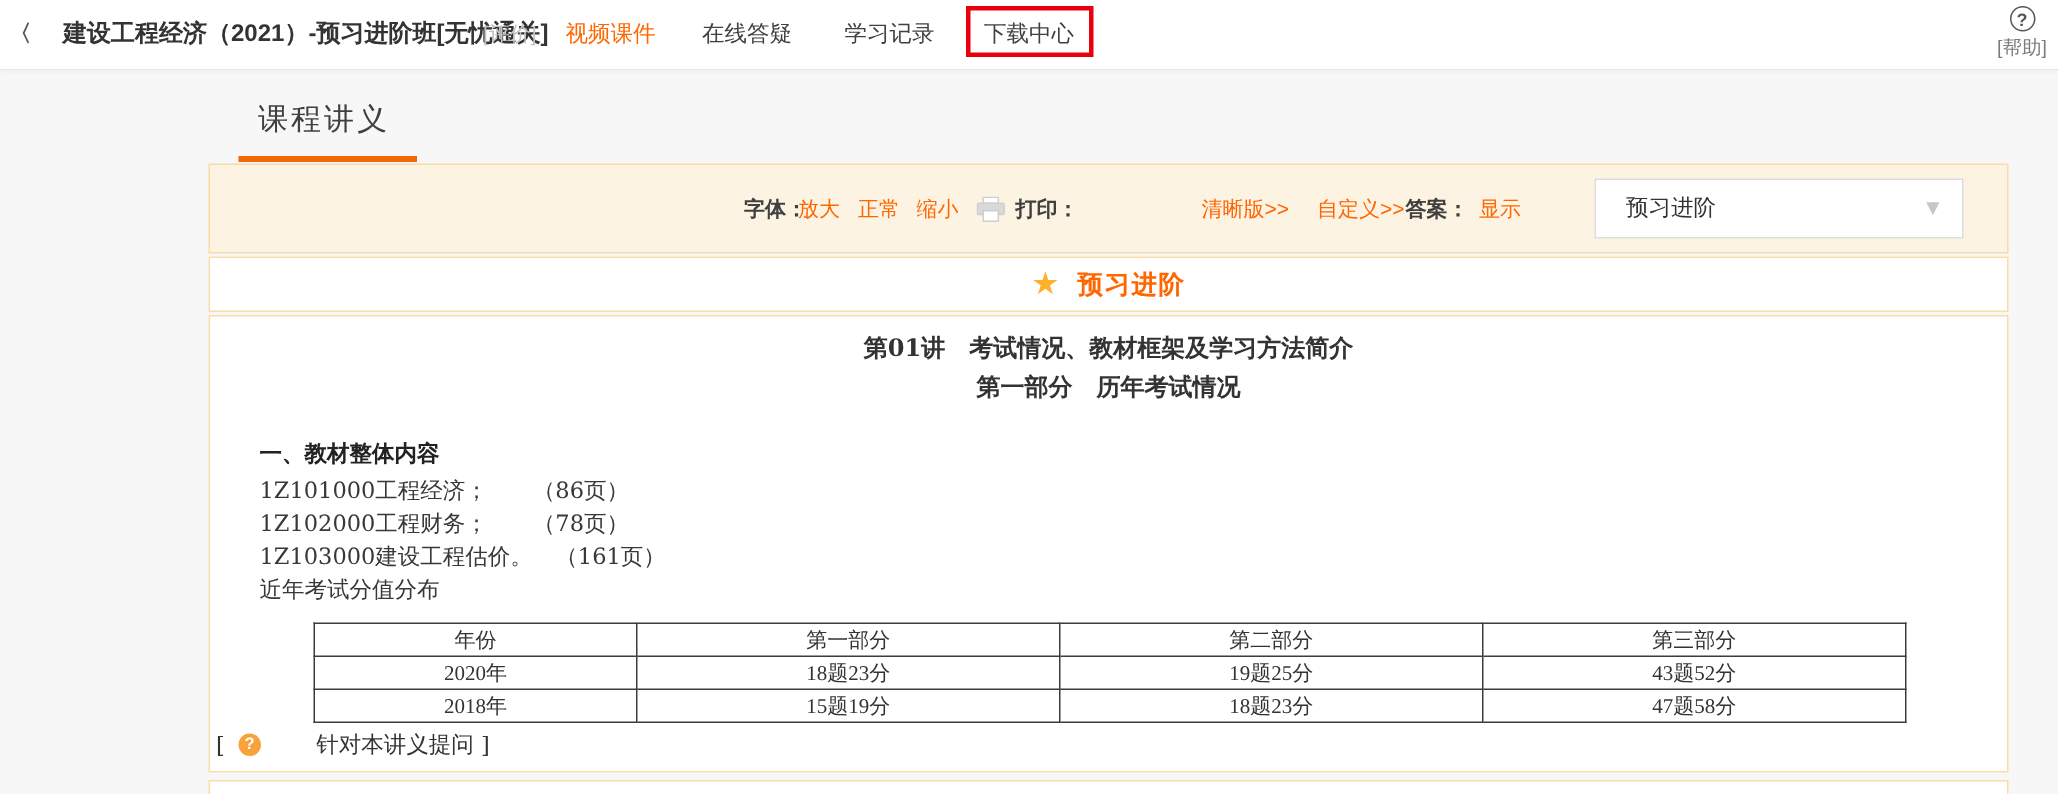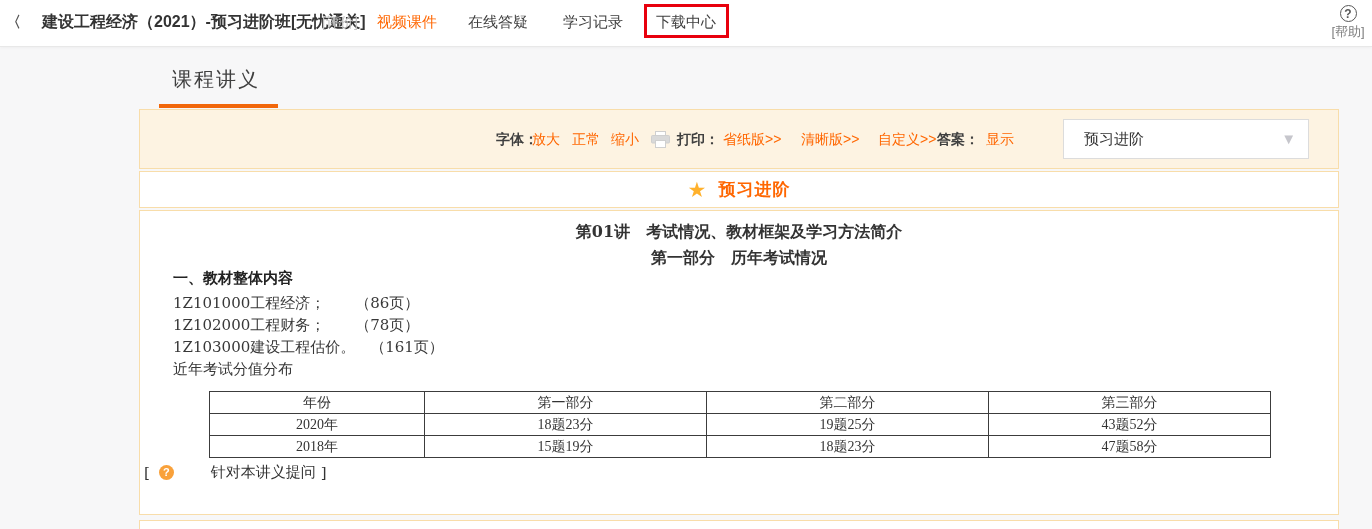--- a/index.html
+++ b/index.html
@@ -39,21 +39,21 @@
   .dropdown-arrow { position:absolute; right:12px; top:0; line-height:38px; font-size:15px; color:#c6c6cc; }
 
   .star-band { top:171px; height:37px; text-align:center; }
   .star-band .inner { display:inline-flex; align-items:center; height:35px; }
   .star-icon { color:#ffb12c; font-size:21px; margin-right:12px; }
   .section-title { color:#ff6600; font-size:17px; font-weight:bold; letter-spacing:1px; }
 
   .content { top:210px; height:305px; font-family:"DejaVu Serif","Liberation Serif",serif; color:#383838; }
   .h1 { text-align:center; font-size:16px; font-weight:bold; margin-top:11px; color:#333; }
   .h2 { text-align:center; font-size:16px; font-weight:bold; margin-top:5px; color:#333; }
-  .body-block { margin-left:33px; font-size:15px; }
+  .body-block { margin-left:33px; margin-top:24px; font-size:15px; }
   .sub-h { font-weight:bold; font-size:15px; margin-bottom:4px; color:#222; }
   .line { line-height:22px; }
 
   .score-table { border-collapse:collapse; margin-left:69px; margin-top:11px; table-layout:fixed;
     font-family:"DejaVu Serif","Liberation Serif",serif; }
   .score-table th, .score-table td { border:1px solid #3c3c3c; height:22px; text-align:center;
     font-size:14px; font-weight:normal; color:#333; padding:0;font-family:Liberation Serif, serif; }
   .col-year { width:215px; } .col-p { width:282px; }
 
   .note { margin-left:4px; margin-top:5px; font-size:15px; color:#333; display:flex; align-items:center; }
@@ -91,21 +91,20 @@
   <span class="tb tb-link" style="left:432px">正常</span>
   <span class="tb tb-link" style="left:471px">缩小</span>
   <span class="printer">
     <svg width="19" height="17" viewBox="0 0 19 17">
       <rect x="4.5" y="0.5" width="10" height="4" fill="#fff" stroke="#cfcfcf"></rect>
       <rect x="0.5" y="4.5" width="18" height="7.5" rx="1" fill="#d9d9d9" stroke="#cfcfcf"></rect>
       <rect x="4.5" y="9.5" width="10" height="7" fill="#fff" stroke="#cfcfcf"></rect>
     </svg>
   </span>
   <span class="tb tb-label" style="left:537px">打印：</span>
-  <span class="tb tb-link" style="left:583px">省纸版&gt;&gt;</span>
   <span class="tb tb-link" style="left:661px">清晰版&gt;&gt;</span>
   <span class="tb tb-link" style="left:738px">自定义&gt;&gt;</span>
   <span class="tb tb-label" style="left:797px">答案：</span>
   <span class="tb tb-link" style="left:846px">显示</span>
   <div class="dropdown">
     <span class="dropdown-value">预习进阶</span>
     <span class="dropdown-arrow">▼</span>
   </div>
 </div>
 

